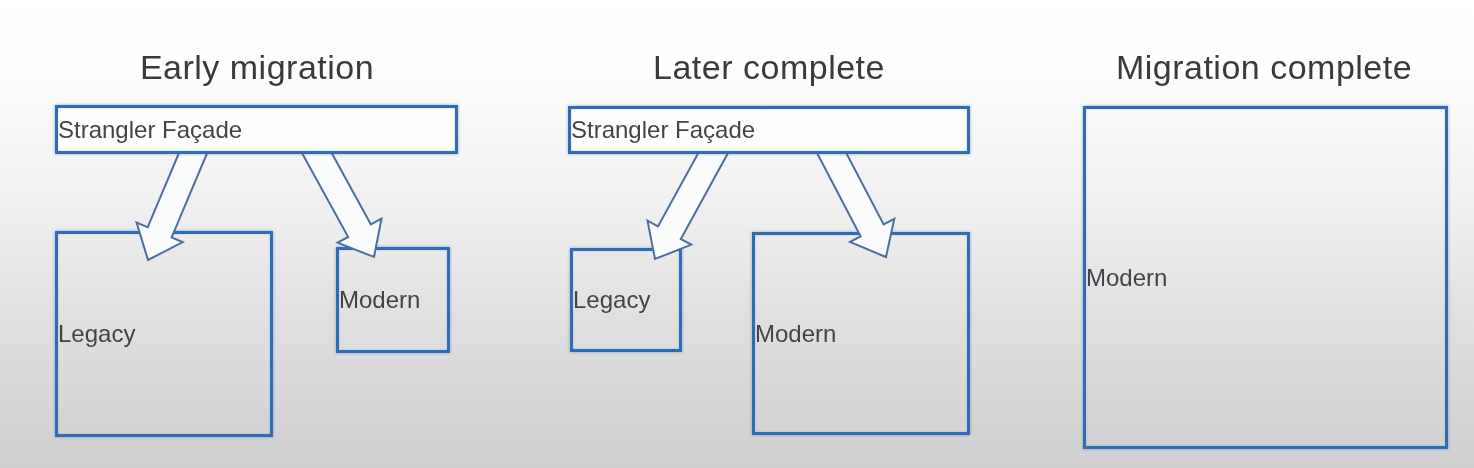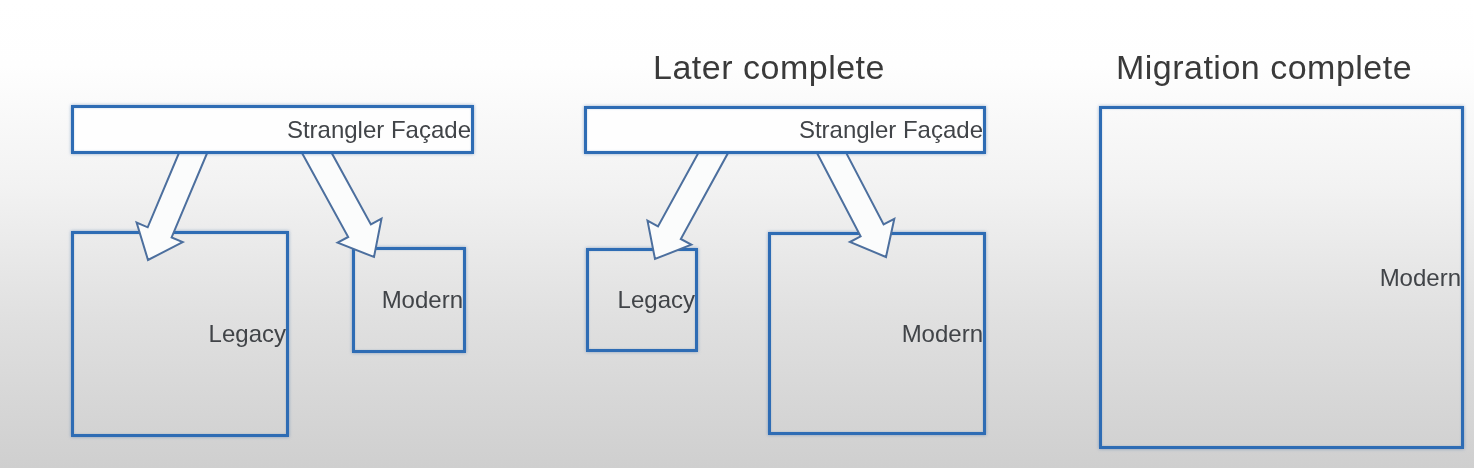--- a/index.html
+++ b/index.html
@@ -19,24 +19,23 @@
     font-size:34px;line-height:42px;text-align:center;
     color:#3a3a3a;letter-spacing:0.5px;z-index:1;
   }
   #t1{left:57px;}
   #t2{left:569px;}
   #t3{left:1064px;text-align:center;}
   .box{
     position:absolute;
     border:3px solid #2e6cb4;
     box-shadow:0 0 3px rgba(62,110,170,.55), inset 0 0 2px rgba(62,110,170,.35);
-    display:flex;align-items:center;justify-content:flex-end;
+    display:flex;align-items:center;justify-content:flex-start;
     color:#414448;z-index:1;
     background:transparent;
-    margin-left:16px;
   }
   .facade{
     background:#fefefe;
     z-index:3;
     font-size:24px;
   }
   .label{font-size:24px;}
   #p1-facade{left:55px; top:105px; width:403px; height:49px;}
   #p1-legacy{left:55px; top:231px; width:218px; height:206px;}
   #p1-modern{left:336px;top:247px; width:114px; height:106px;}
@@ -60,20 +59,21 @@
 
 <div id="canvas">
 
   <svg id="arrows" viewBox="0 0 1474 468" xmlns="http://www.w3.org/2000/svg">
     <polygon points="184.0,141.0 147.7,227.3 136.6,222.6 148.0,260.0 182.7,242.1 171.6,237.4 208.0,151.0"></polygon>
     <polygon points="301.6,152.3 348.2,237.0 337.6,242.7 374.0,257.0 381.5,218.7 370.9,224.4 324.4,139.7"></polygon>
     <polygon points="705.6,139.7 658.0,226.4 647.5,220.7 655.0,259.0 691.3,244.7 680.8,239.0 728.4,152.3"></polygon>
     <polygon points="816.5,152.0 860.6,236.4 849.9,242.0 886.0,257.0 894.3,218.8 883.6,224.4 839.5,140.0"></polygon>
   </svg>
 
+  <div class="title" id="t1">Early migration</div>
   <div class="box facade" id="p1-facade">
     <span class="label">Strangler Façade</span>
   </div>
   <div class="box" id="p1-legacy">
     <span class="label">Legacy</span>
   </div>
   <div class="box" id="p1-modern">
     <span class="label">Modern</span>
   </div>
 

